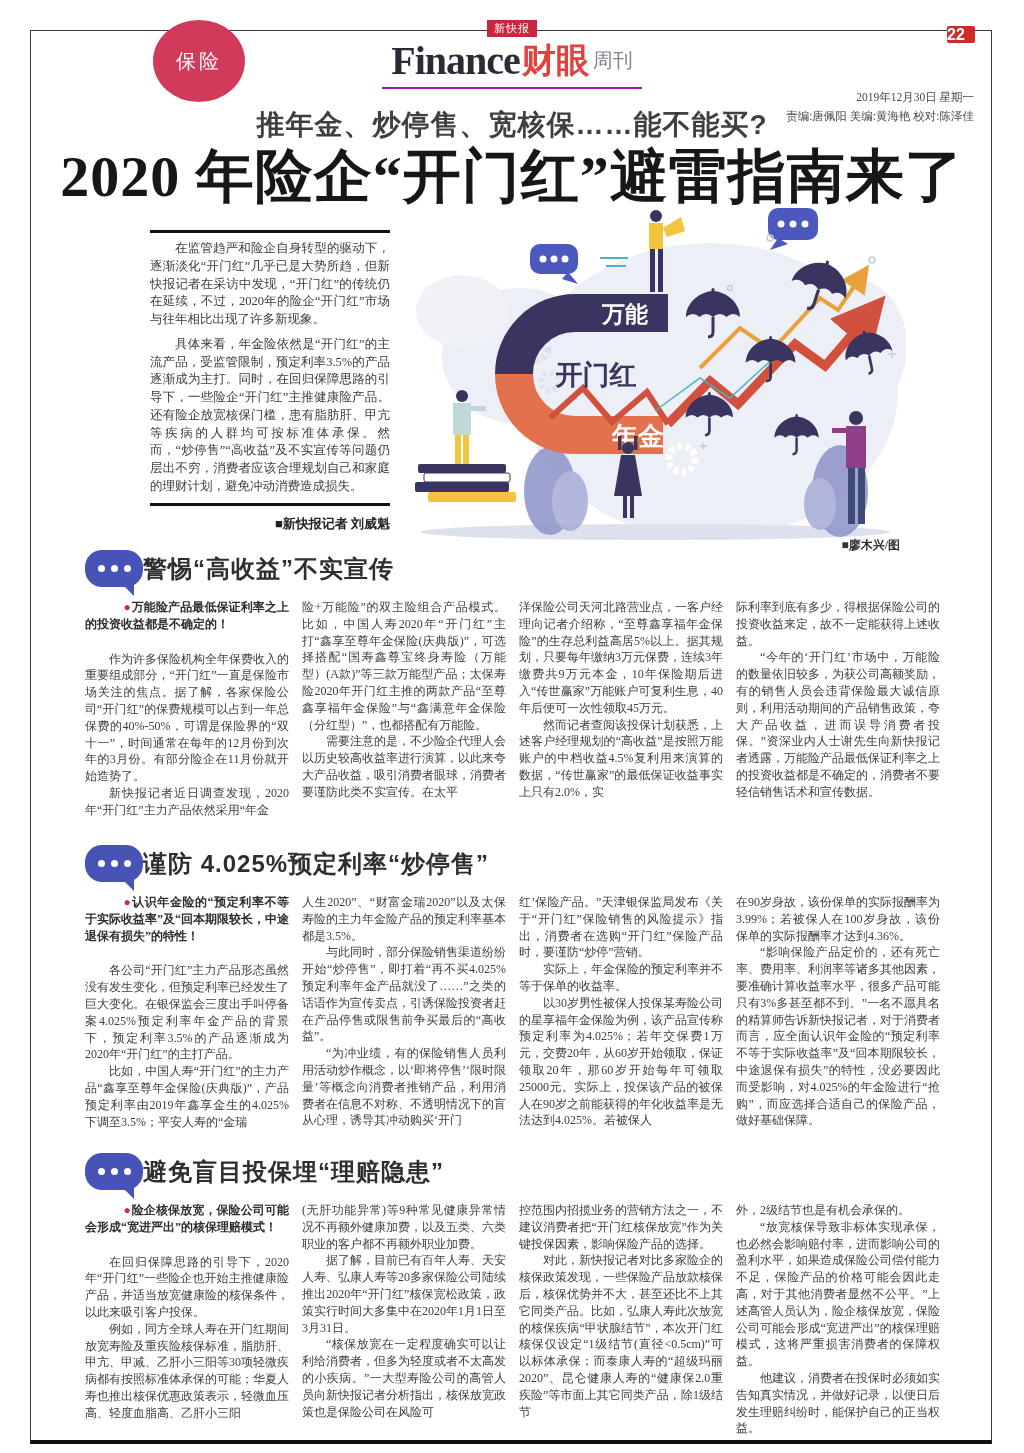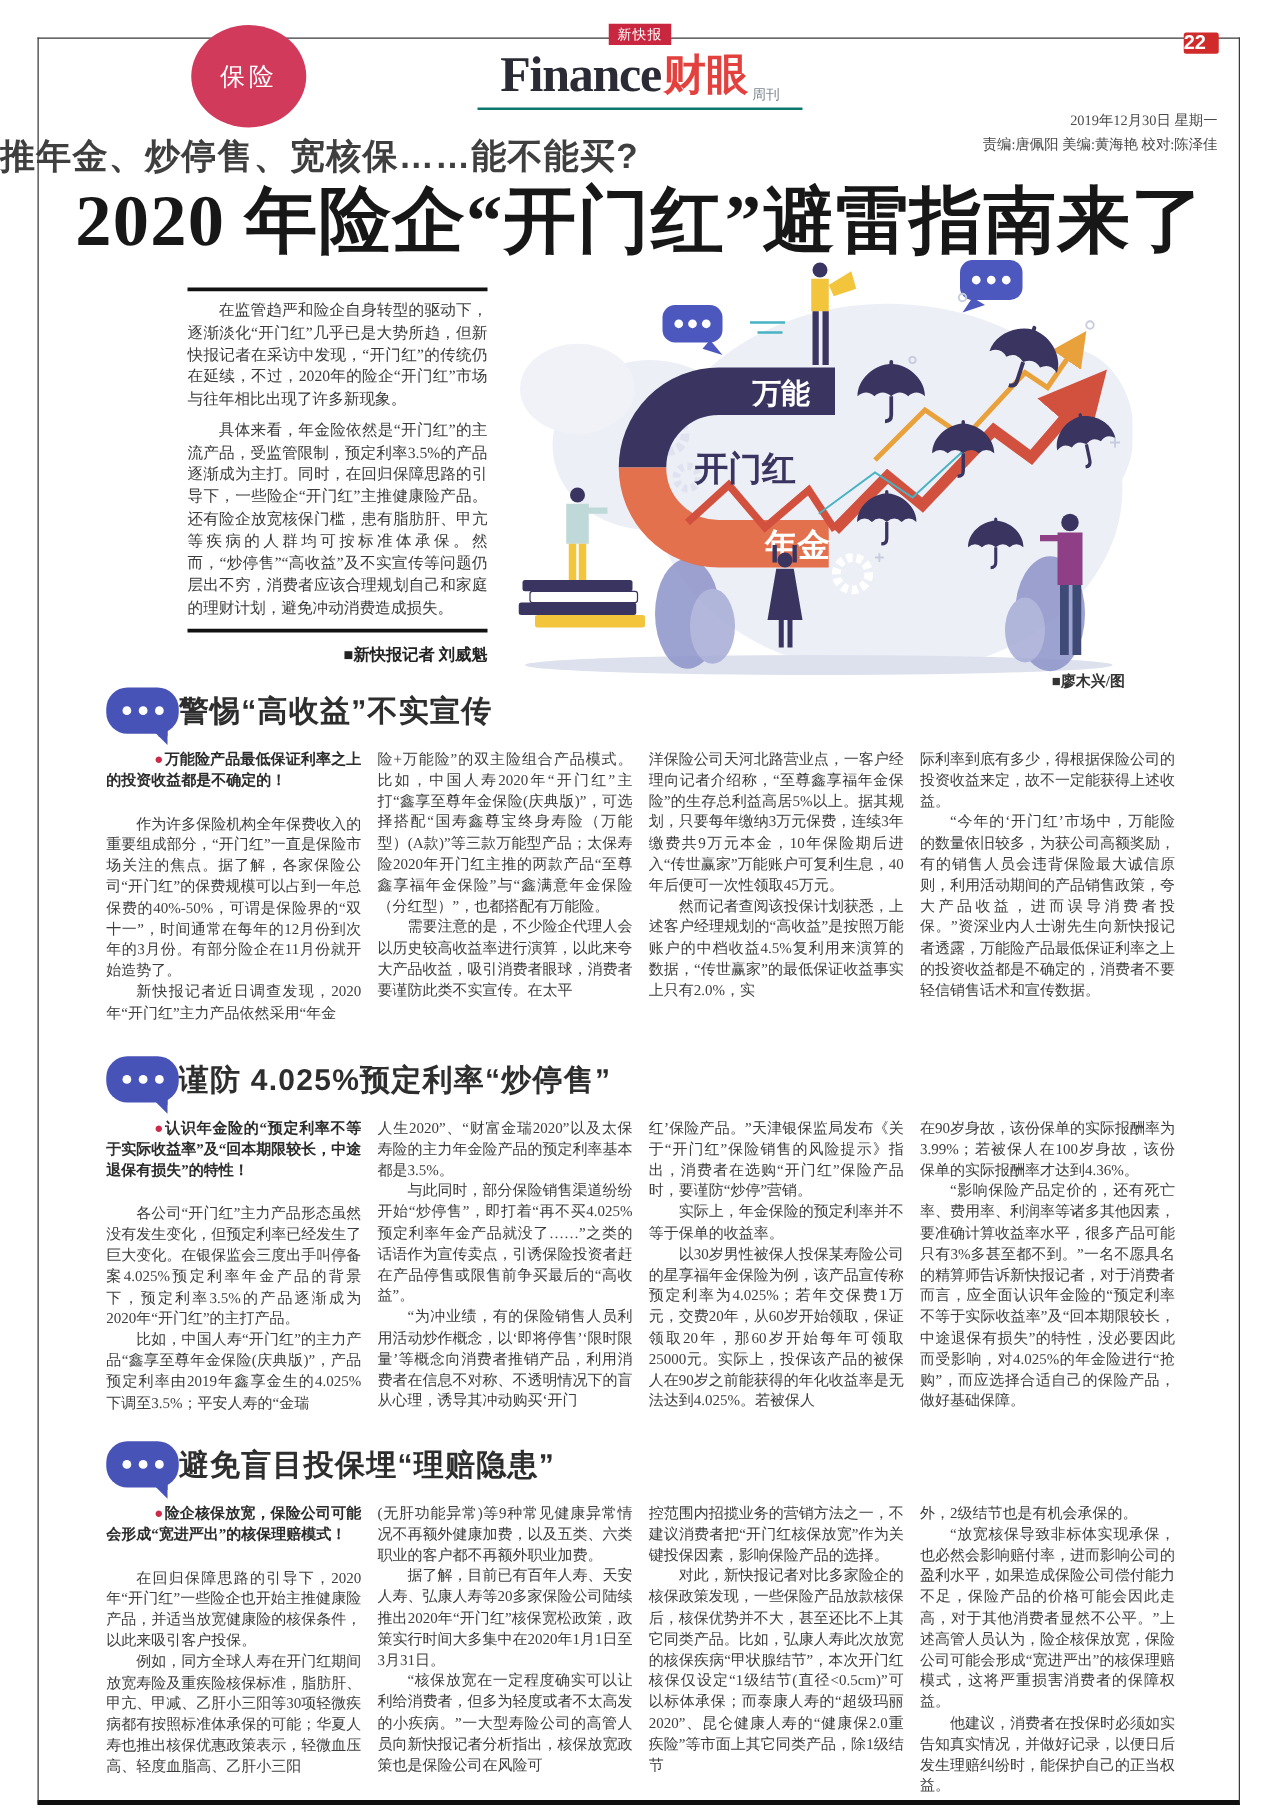--- a/index.html
+++ b/index.html
@@ -8,31 +8,31 @@
   .frame{position:absolute;left:30px;top:30px;width:962px;height:1414px;box-sizing:border-box;
          border-top:1px solid #3a3a3a;border-left:1px solid #3a3a3a;border-right:1px solid #3a3a3a;
          border-bottom:4px solid #101010;}
   
   .badge-circle{position:absolute;left:153px;top:20px;width:92px;height:82px;border-radius:50%;
     background:#d23a5c;color:#fff;display:flex;align-items:center;justify-content:center;
     font-size:20px;letter-spacing:3px;font-family:"Liberation Sans","DejaVu Sans",sans-serif;}
   .masthead{position:absolute;left:50%;top:18px;transform:translateX(-50%);text-align:center;width:260px;}
   .mh-badge{display:inline-block;background:#c9273f;color:#fff;font-size:11px;padding:1px 7px;
     font-family:"Liberation Sans",sans-serif;letter-spacing:1px;}
-  .mh-line{display:flex;align-items:flex-end;justify-content:center;border-bottom:2px solid #0f766e;
+  .mh-line{display:flex;align-items:center;justify-content:center;border-bottom:2px solid #a21caf;
     padding-bottom:3px;margin-top:0px;}
   .mh-en{font-family:"Liberation Serif",serif;font-weight:bold;font-size:40px;color:#2b2b35;letter-spacing:-1px;}
   .mh-cn{font-size:34px;font-weight:bold;color:#e2413e;margin-left:2px;font-family:"Liberation Sans",sans-serif;}
-  .mh-suffix{font-size:11px;color:#7d8691;margin-left:3px;font-family:"Liberation Sans",sans-serif;}
+  .mh-suffix{font-size:20px;color:#7d8691;margin-left:3px;font-family:"Liberation Sans",sans-serif;}
   .page-num{position:absolute;right:49px;top:26px;width:28px;height:17px;background:#d02a2a;color:#fff;
     font-size:16px;font-weight:bold;text-align:left;line-height:17px;border-radius:2px;
     font-family:"Liberation Sans",sans-serif;}
   .dateline{position:absolute;right:50px;top:48px;text-align:right;font-size:11.5px;color:#4a4a4a;line-height:1.65;margin-top:40px;}
   
-  .kicker{position:absolute;left:0;top:106px;width:100%;text-align:left;font-size:28px;font-weight:bold;
+  .kicker{position:absolute;left:0;top:106px;width:100%;text-align:center;font-size:28px;font-weight:bold;
     color:#3f3f3f;font-family:"Liberation Sans","DejaVu Sans",sans-serif;letter-spacing:1px;}
   .main-title{position:absolute;left:0;top:138px;width:100%;margin:0;text-align:center;font-size:58px;
     font-weight:bold;color:#171717;letter-spacing:1px;font-family:"Liberation Serif",serif;}
   
   .intro{position:absolute;left:150px;top:230px;width:240px;}
   .intro .rule{border-top:3px solid #111;}
   .intro p{margin:7px 0;font-size:12.5px;line-height:1.42;text-align:justify;text-indent:2em;color:#3b3b3b;}
   .byline{margin-top:9px;text-align:right;font-size:13px;font-weight:bold;color:#222;}
   
   .illo{position:absolute;left:400px;top:196px;width:506px;height:348px;}

